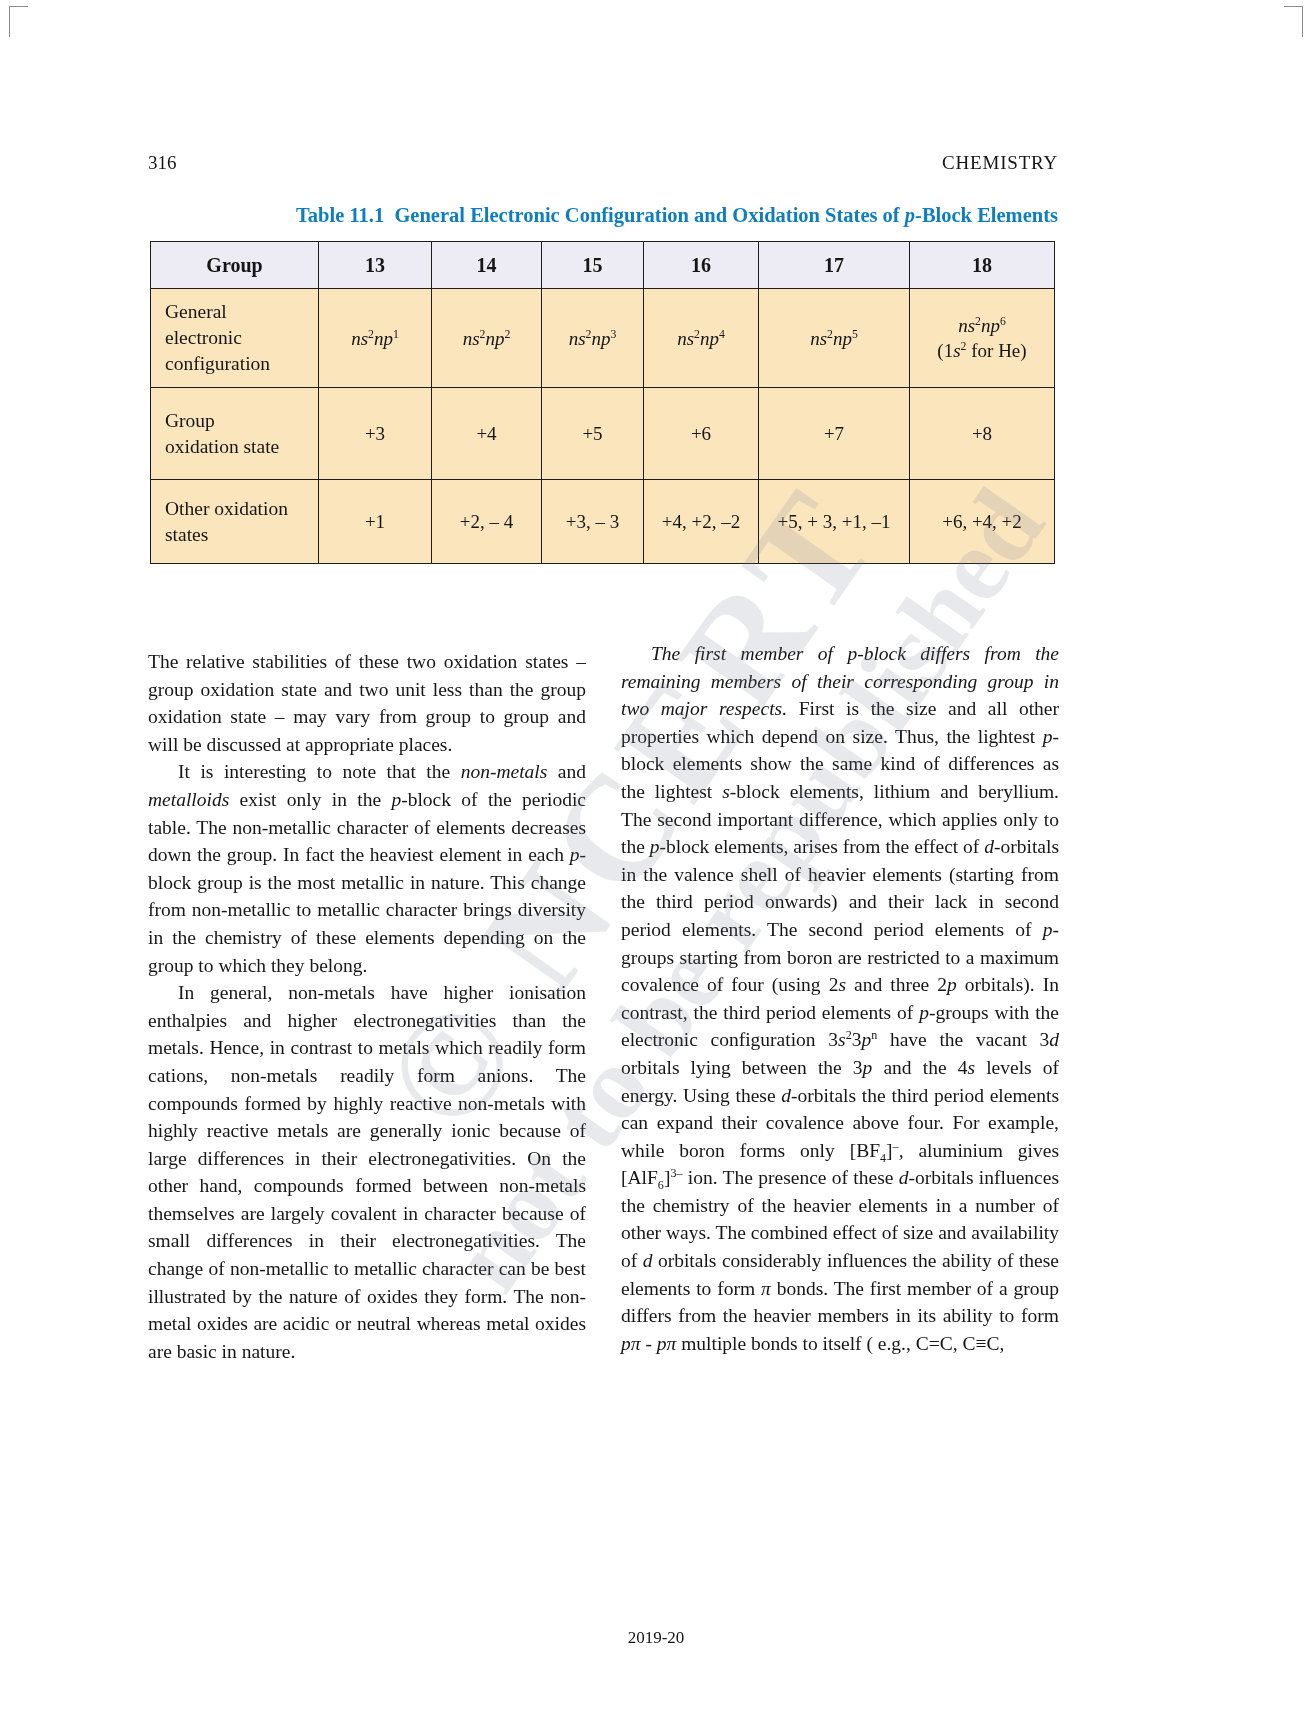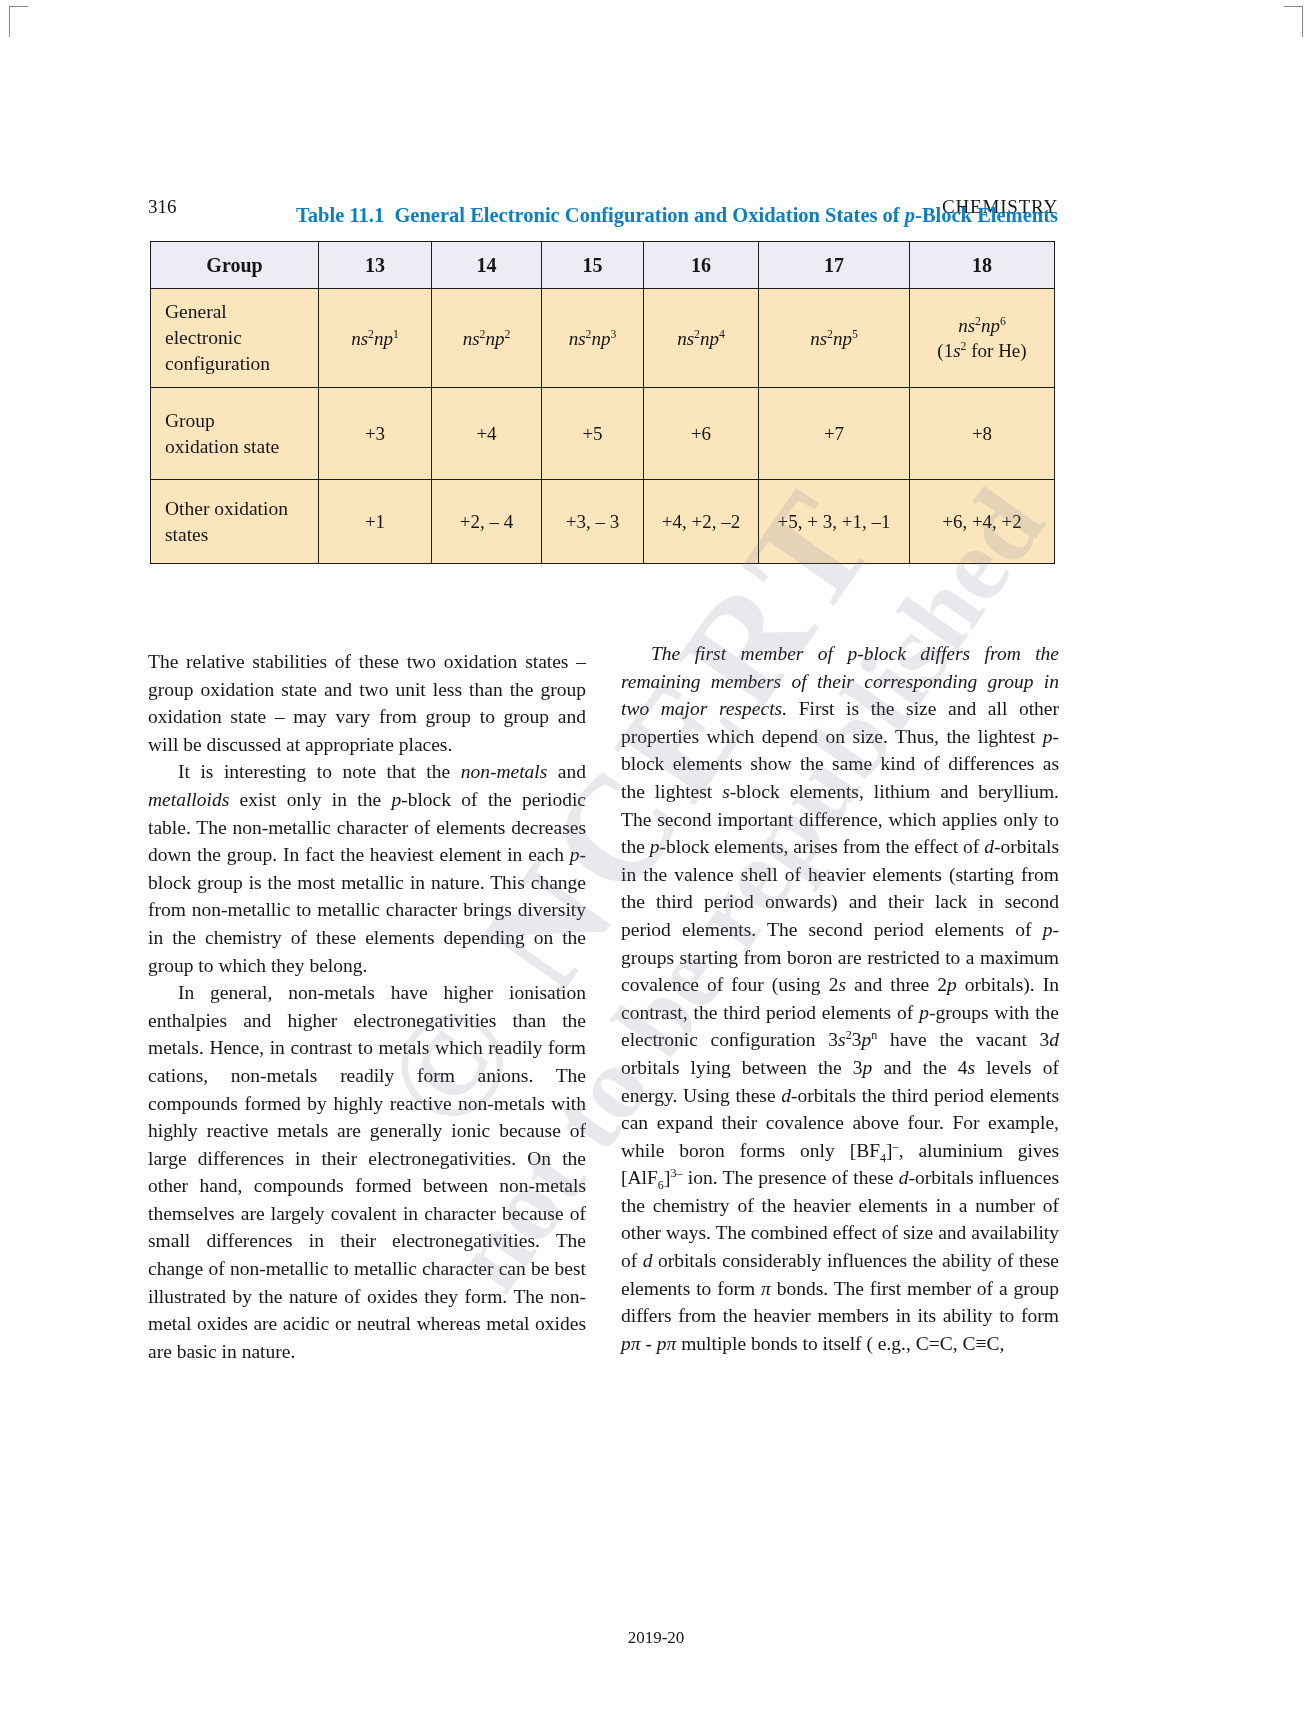--- a/index.html
+++ b/index.html
@@ -13,21 +13,21 @@
   }
 
   
   .crop-mark { position: absolute; pointer-events: none; }
   .crop-tl { left: 9px; top: 6px; width: 18px; height: 30px; border-left: 1.5px solid #8a8a8a; border-top: 1.5px solid #8a8a8a; }
   .crop-tr { right: 9px; top: 6px; width: 18px; height: 30px; border-right: 1.5px solid #8a8a8a; border-top: 1.5px solid #8a8a8a; }
 
   .running-head {
     position: absolute; top: 152px; left: 148px; width: 910px;
     display: flex; justify-content: space-between; align-items: baseline;
-    font-size: 19px; z-index: 1; margin-top: 44px;
+    font-size: 19px; z-index: 1;
   }
   .running-head .subject { letter-spacing: 0.8px; }
 
   .table-title {
     position: absolute; top: 204px; left: 148px; width: 910px;
     text-align: right; font-size: 20.5px; font-weight: bold;
     color: #0e7ec0; z-index: 1;
   }
 
   table.config-table {

